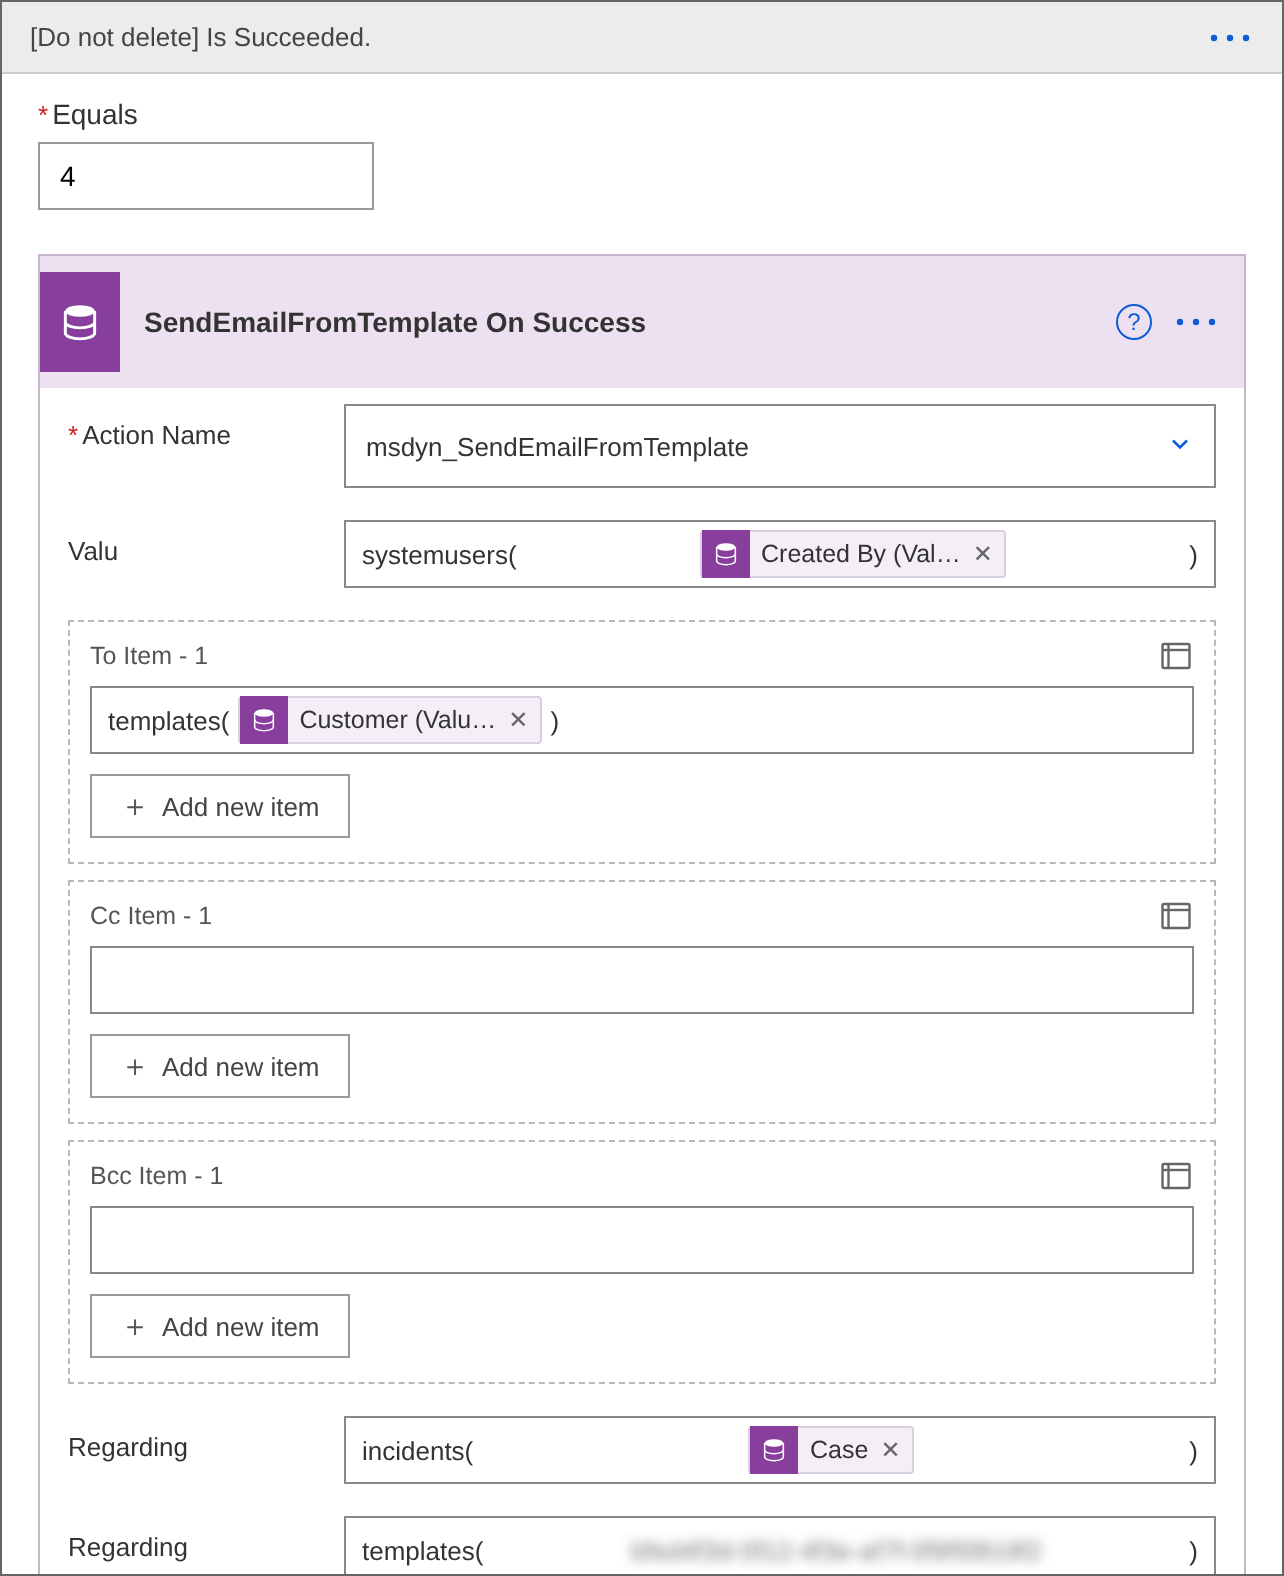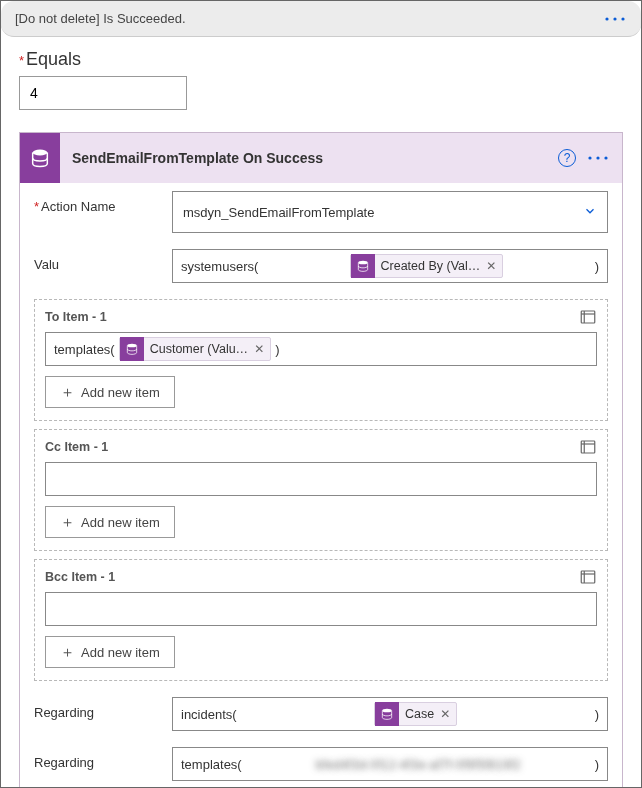--- a/index.html
+++ b/index.html
@@ -1,32 +1,32 @@
 <!DOCTYPE html>
 <html><head>
 <meta charset="utf-8">
 <style>
   * { box-sizing: border-box; font-family: "Segoe UI", Arial, sans-serif; }
   body { margin: 0; padding: 0; background: #fff; font-size: 13px; color: #333; }
   .frame { width: 642px; height: 788px; border: 1px solid #666; overflow: hidden; background: #fff; }
 
   
-  .cond-hdr { background: #ececec; border-bottom: 1px solid #ccc; display: flex; align-items: center; justify-content: space-between; padding: 10px 14px; border-radius: 13px; }
+  .cond-hdr { background: #ececec; border-bottom: 1px solid #ccc; display: flex; align-items: center; justify-content: space-between; padding: 10px 14px; }
   .cond-title { color: #444; font-size: 13px; }
   .more-dots svg { display: block; }
 
   
   .equals-sec { padding: 12px 18px 10px 18px; }
   .req-star { color: #d02222; margin-right: 2px; }
-  .lbl-equals { font-size: 18px; color: #333; }
+  .lbl-equals { font-size: 14px; color: #333; }
   .equals-input { margin-top: 6px; width: 168px; height: 34px; border: 1px solid #999; padding: 0 10px; font-size: 14px; }
 
   
   .card { margin: 12px 18px 14px 18px; border: 1px solid #c8b6cc; background: #fff; }
-  .card-hdr { display: flex; align-items: center; background: #ede1f1; height: 50px; }
+  .card-hdr { display: flex; align-items: center; background: #ede1f1; height: 66px; }
   .card-icon { width: 40px; height: 50px; background: #883e9d; display: flex; align-items: center; justify-content: center; }
   .card-icon svg { fill: #fff; }
   .card-title { flex: 1; padding-left: 12px; font-size: 14px; color: #333; font-weight: 600; }
   .card-actions { display: flex; align-items: center; gap: 10px; padding-right: 12px; }
   .help-ico { color: #0b5cd6; border: 1.5px solid #0b5cd6; width: 18px; height: 18px; border-radius: 50%; display: flex; align-items: center; justify-content: center; font-size: 12px; cursor: pointer; }
   .more-dots { cursor: pointer; display: flex; align-items: center; }
 
   
   .row { display: flex; align-items: flex-start; padding: 8px 14px; gap: 8px; }
   .row-label { width: 130px; padding-top: 8px; font-size: 13px; color: #333; }
@@ -37,21 +37,21 @@
   .expr-text { font-size: 13px; color: #333; }
   .token { display: inline-flex; align-items: center; background: #f4eff7; border: 1px solid #d9cfe0; border-radius: 2px; height: 24px; padding-right: 6px; margin: 0 2px; font-size: 12.5px; color: #333; }
   .token .tok-ico { width: 24px; height: 24px; background: #883e9d; display: flex; align-items: center; justify-content: center; margin-right: 6px; }
   .token .tok-ico svg { fill: #fff; }
   .token .tok-x { margin-left: 6px; color: #666; cursor: pointer; font-size: 12px; }
   .blur { color: transparent; text-shadow: 0 0 6px rgba(80,80,80,0.8); }
 
   
   .item-group { margin: 8px 14px; border: 1px dashed #b8b8b8; padding: 8px 10px 12px 10px; position: relative; }
   .item-group .grp-hdr { display: flex; justify-content: space-between; align-items: center; margin-bottom: 6px; }
-  .item-group .grp-title { font-size: 12.5px; color: #555; font-weight: bold; }
+  .item-group .grp-title { font-size: 12.5px; color: #555; }
   .grp-action { cursor: pointer; display: flex; }
   .grp-box { border: 1px solid #888; min-height: 34px; padding: 4px 8px; display: flex; align-items: center; flex-wrap: wrap; gap: 2px; background: #fff; }
   .add-item-btn { margin-top: 10px; height: 32px; border: 1px solid #999; background: #fff; display: inline-flex; align-items: center; padding: 0 14px; cursor: pointer; font-size: 13px; color: #444; gap: 6px; }
   .plus { font-size: 15px; font-weight: 300; color: #555; }
 
 </style>
 </head>
 <body>
 
 <div class="frame">

